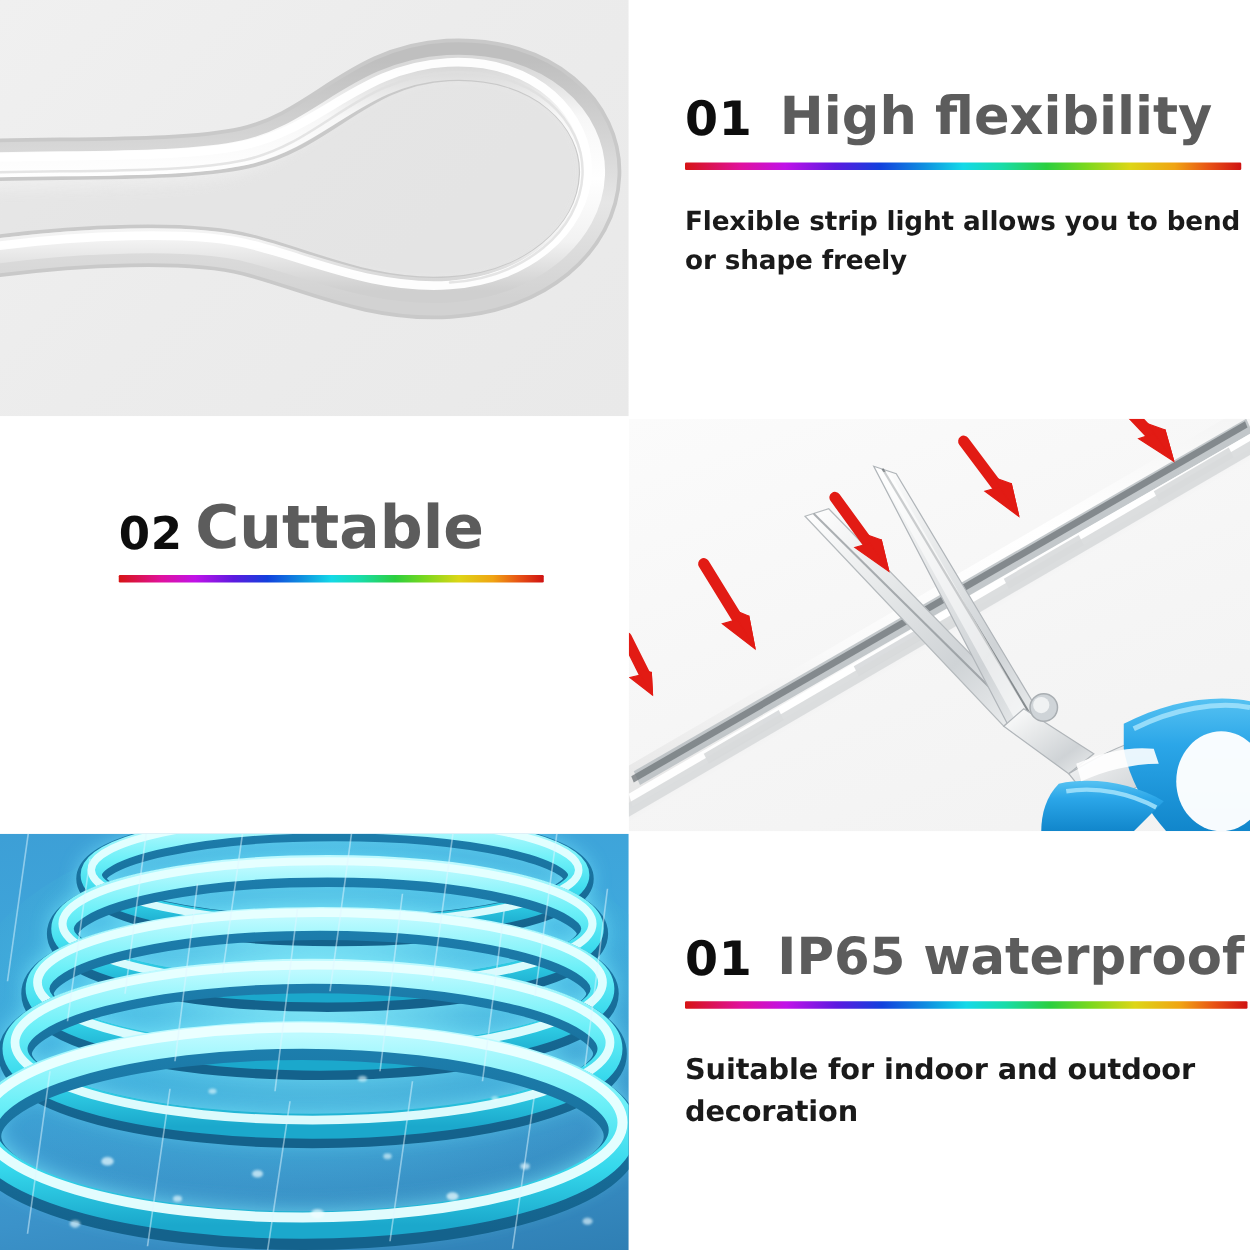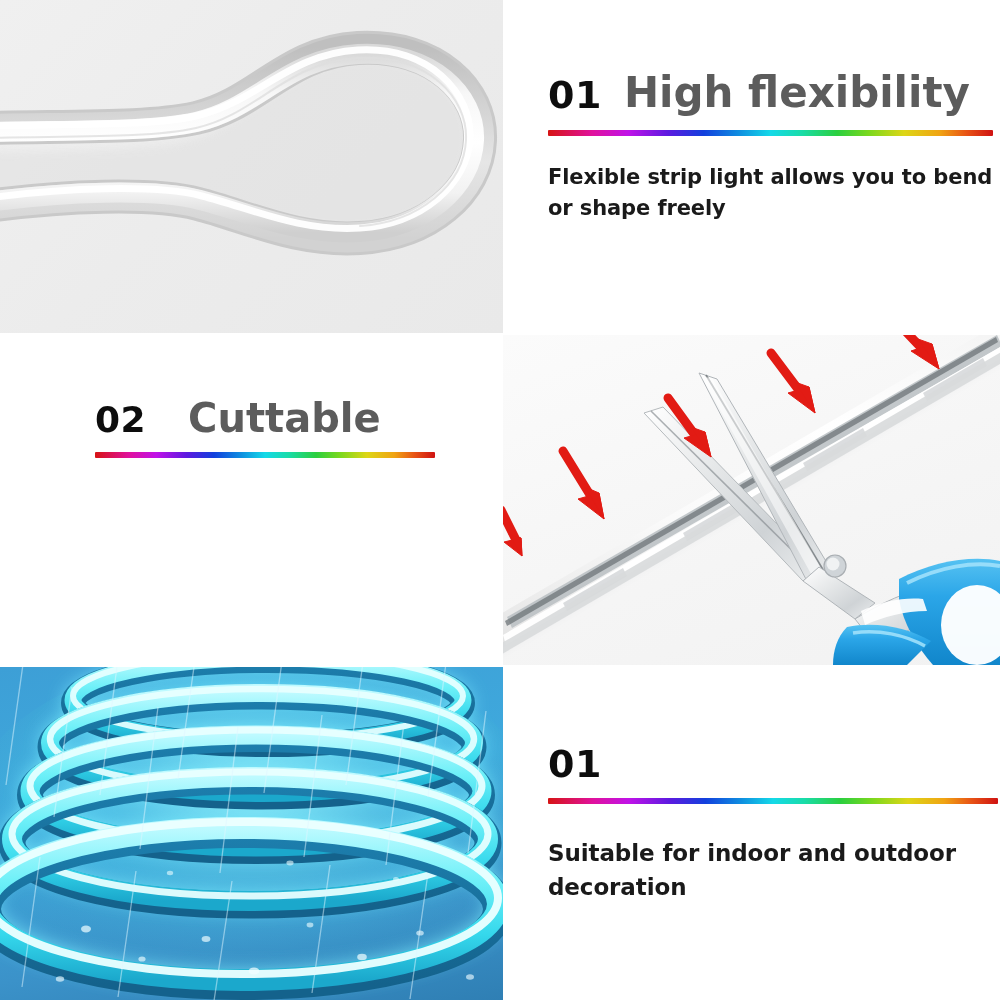--- a/index.html
+++ b/index.html
@@ -51,21 +51,21 @@
     line-height: 1;
   }
   .title {
     color: #5c5c5c;
     font-weight: 600;
     font-size: 42px;
     line-height: 1;
     margin-left: 22px;
   }
   .tb-02 .num   { font-size: 36px; }
-  .tb-02 .title { font-size: 40px; margin-left: 42px; }
+  .tb-02 .title { font-size: 48px; margin-left: 10px; }
   .tb-03 .num   { font-size: 38px; }
   .tb-03 .title { font-size: 41px; margin-left: 20px; }
 
   .rainbow-bar {
     height: 6px;
     width: 100%;
     margin-top: 16px;
     border-radius: 1px;
     background: linear-gradient(to right,
       #d61414 0%,
@@ -445,19 +445,20 @@
           <ellipse cx="470" cy="310" rx="4" ry="2.8" fill="#eafbff" opacity="0.64"></ellipse>
         </g>
       </svg>
     </div>
   </div>
 
   <div class="cell cell-text-03">
     <div class="textblock tb-03">
       <div class="heading-row">
         <span class="num">01</span>
+        <span class="title">IP65 waterproof</span>
       </div>
       <div class="rainbow-bar"></div>
       <div class="body-text">Suitable for indoor and outdoor decoration</div>
     </div>
   </div>
 
 </div>
 
 </body></html>

